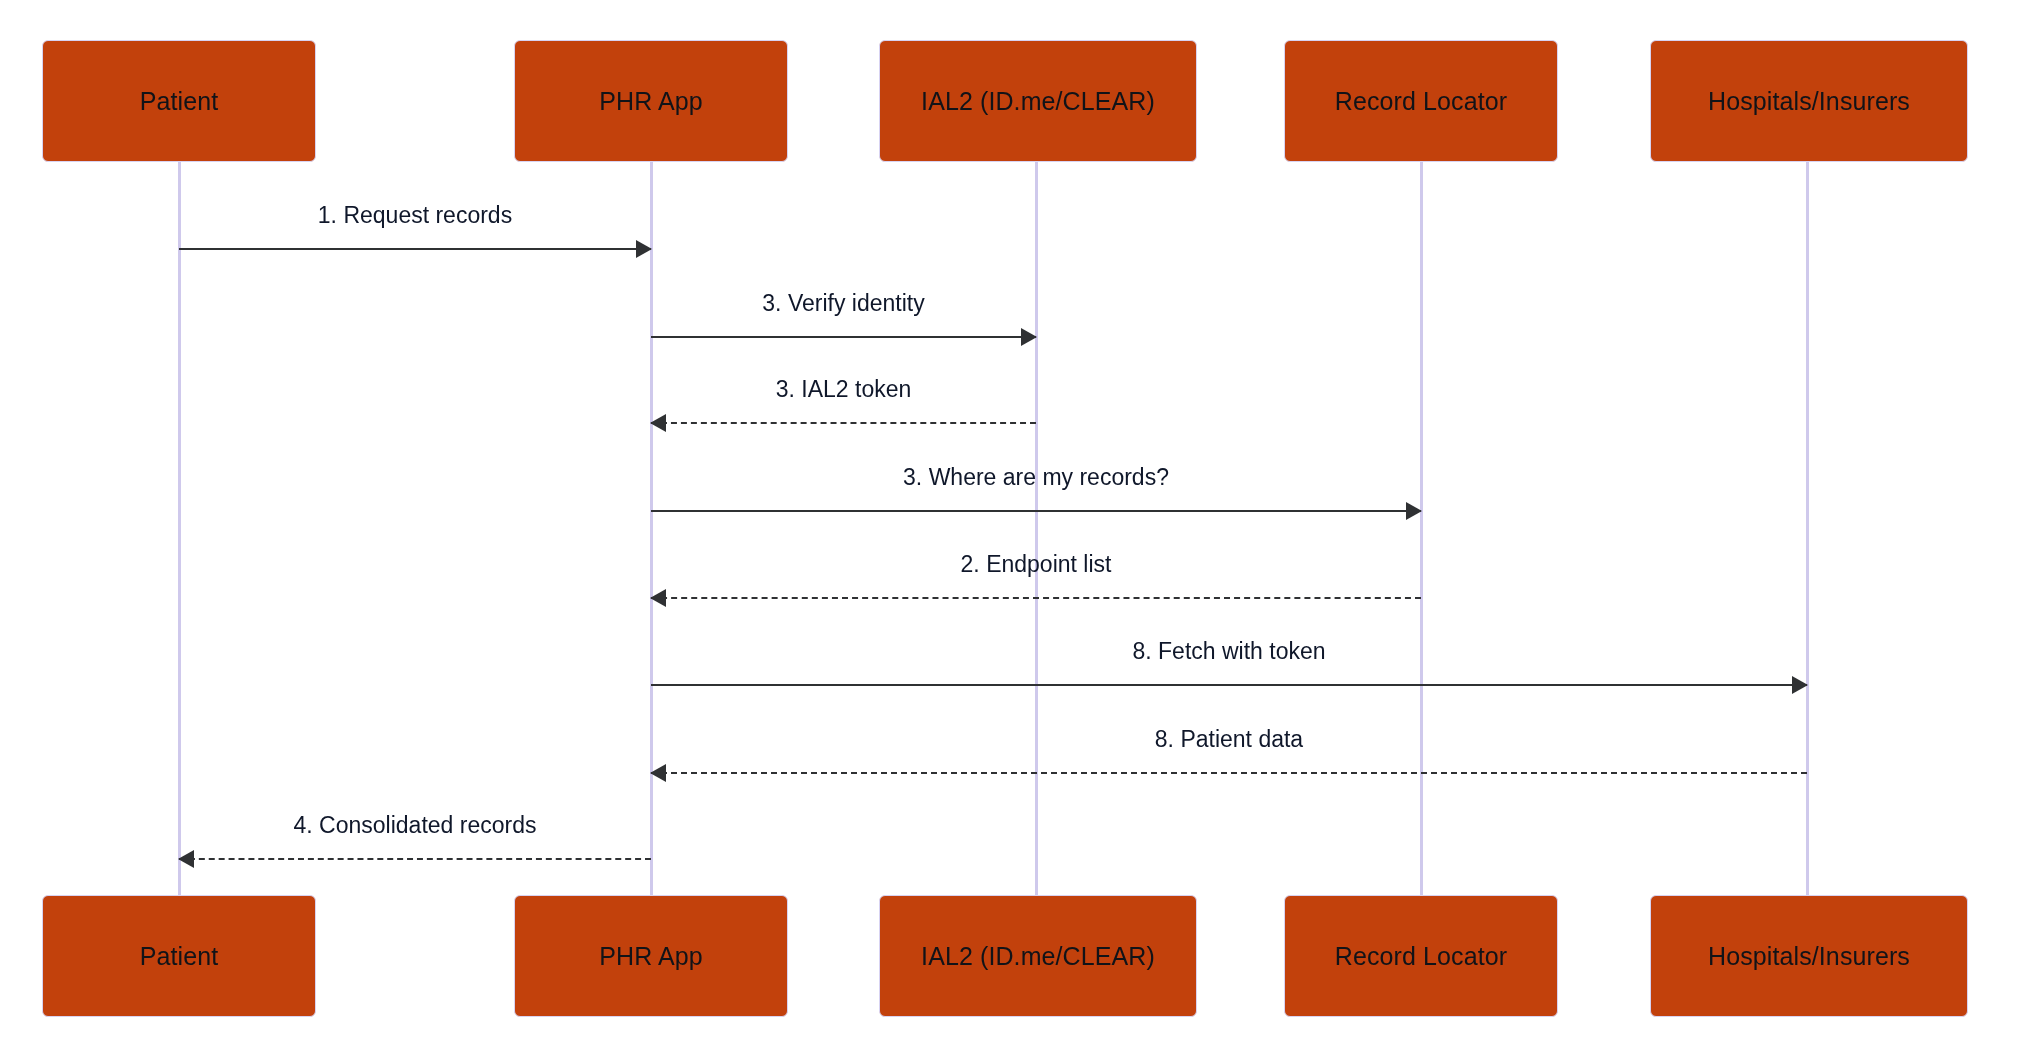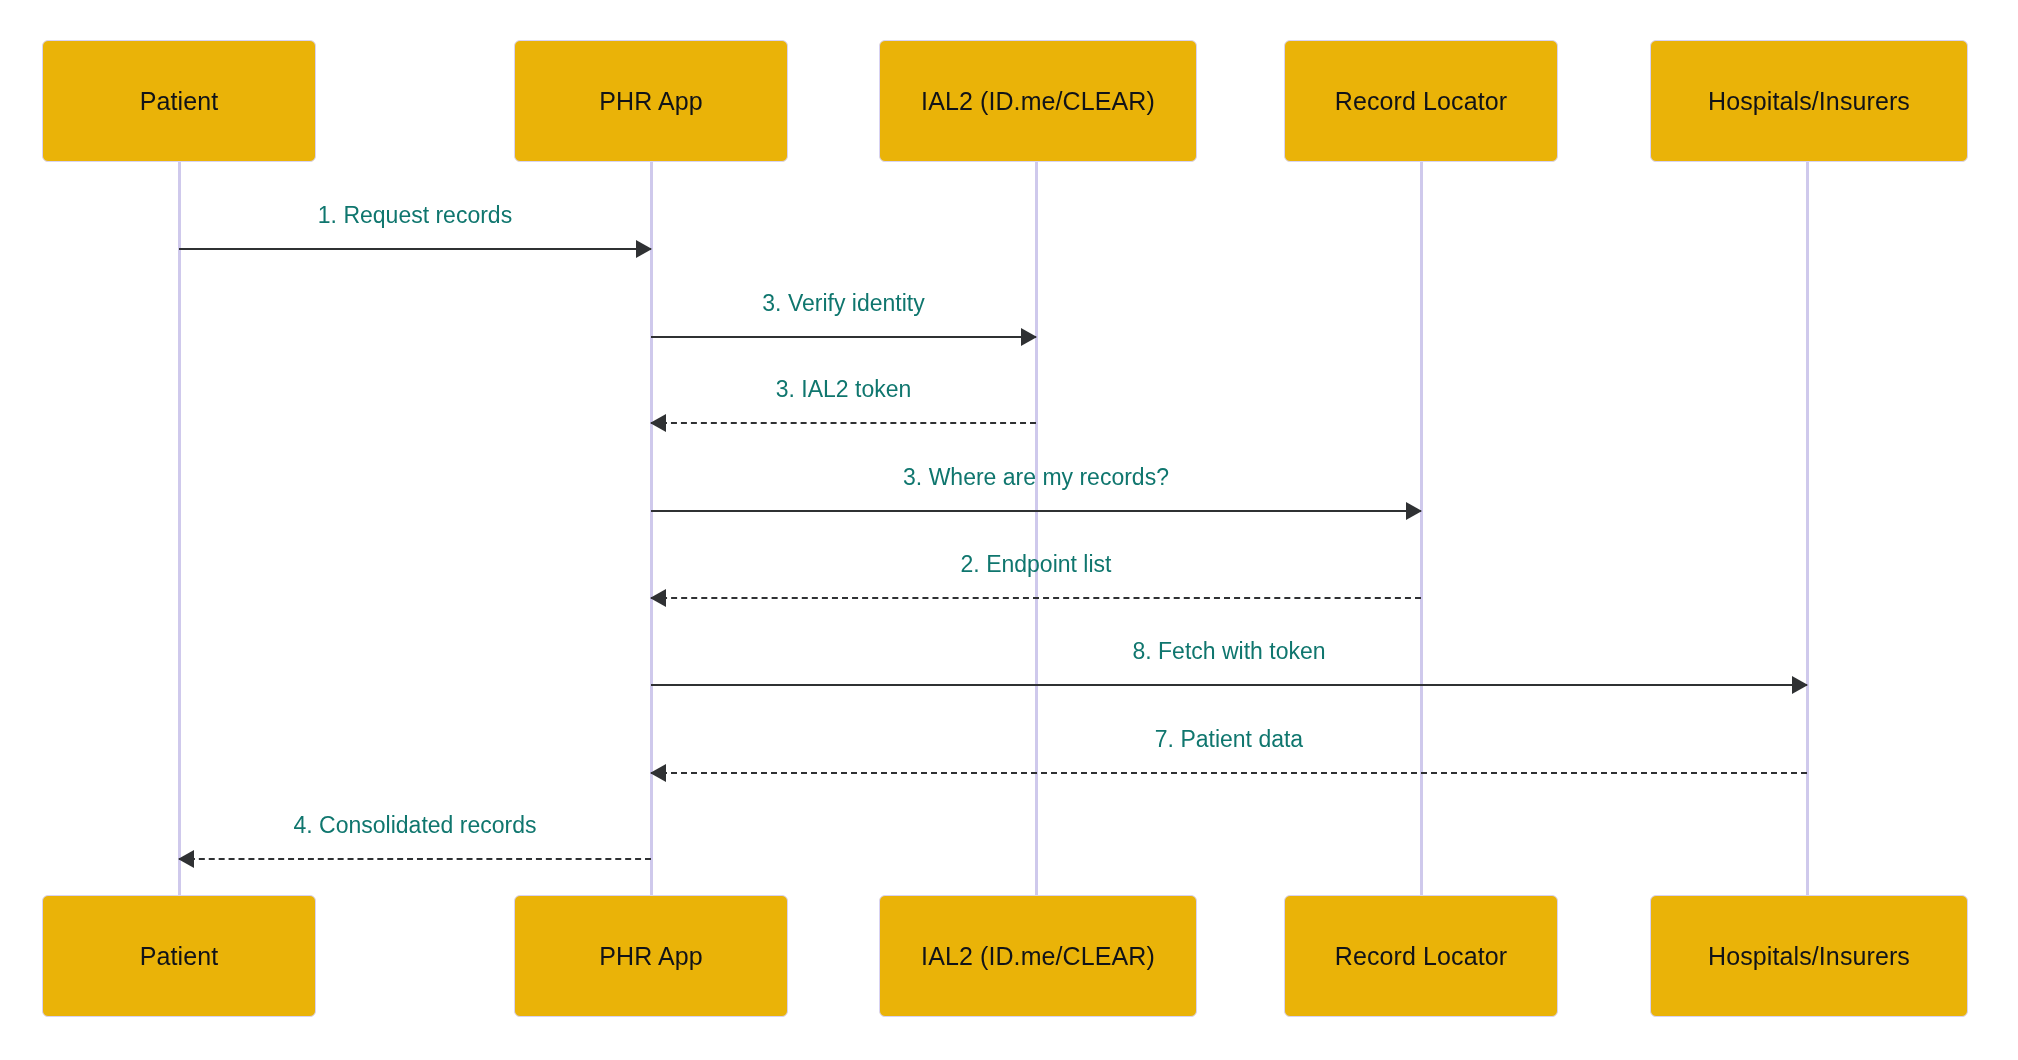--- a/index.html
+++ b/index.html
@@ -8,21 +8,21 @@
     background:#FFFFFF;
     font-family:"Liberation Sans","DejaVu Sans",sans-serif;
     overflow:hidden;
   }
   #stage{position:relative;width:2018px;height:1060px;}
 
   
   .actor-box{
     position:absolute;
     box-sizing:border-box;
-    background:#eab308;
+    background:#c2410c;
     border:1.5px solid #D8D3F2;
     border-radius:6px;
     display:flex;
     align-items:center;
     justify-content:center;
     height:122px;
   }
   .actor-label{
     font-size:25px;
     color:#111318;
@@ -67,21 +67,21 @@
   .arrowhead.left{
     left:-1px;
     border-right:16px solid #2F3133;
   }
   .msg-label{
     position:absolute;
     top:-44px;
     left:0;right:0;
     text-align:center;
     font-size:23px;
-    color:#0f766e;
+    color:#0f172a;
     white-space:nowrap;
     line-height:1;
   }
 </style>
 </head>
 <body>
 
 <div id="stage">
   <div id="lifelines">
       <div class="lifeline" style="left: 177.5px; top: 162px; height: 733px;"></div>
@@ -151,21 +151,21 @@
         <div class="msg-label">2. Endpoint list</div>
       </div>
       <div class="msg" style="left: 651px; width: 1156px; top: 684px;">
         <div class="msg-line"></div>
         <div class="arrowhead right"></div>
         <div class="msg-label">8. Fetch with token</div>
       </div>
       <div class="msg" style="left: 651px; width: 1156px; top: 772px;">
         <div class="msg-line dashed"></div>
         <div class="arrowhead left"></div>
-        <div class="msg-label">7. Patient data</div>
+        <div class="msg-label">8. Patient data</div>
       </div>
       <div class="msg" style="left: 179px; width: 472px; top: 858px;">
         <div class="msg-line dashed"></div>
         <div class="arrowhead left"></div>
         <div class="msg-label">4. Consolidated records</div>
       </div>
     </div>
 </div>
 
 </body></html>

